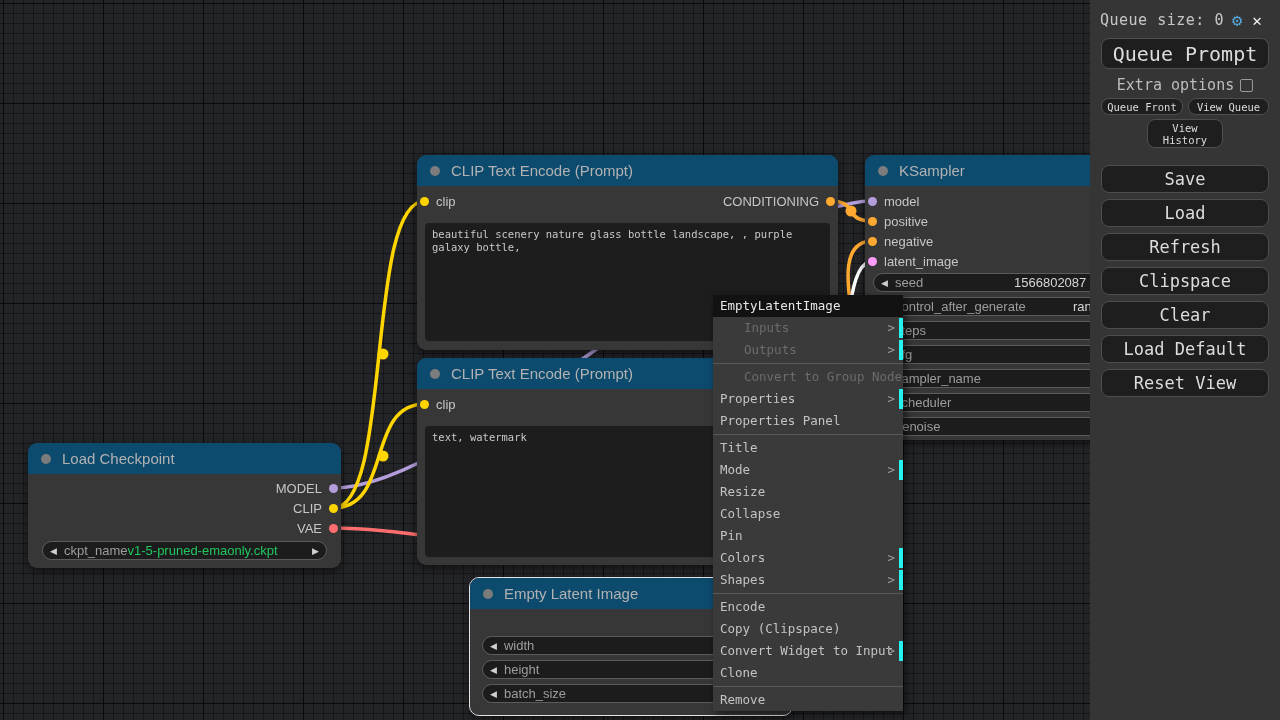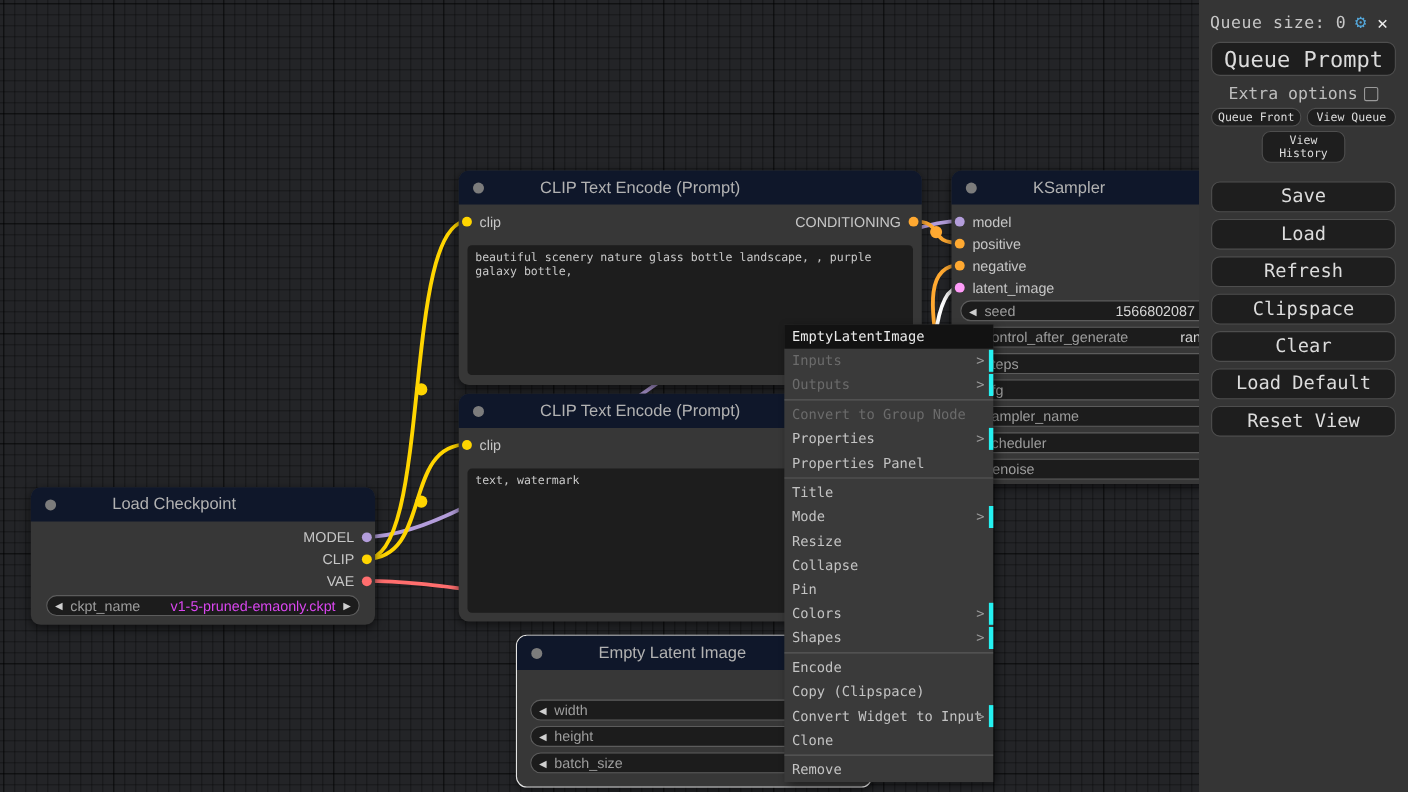--- a/index.html
+++ b/index.html
@@ -15,48 +15,48 @@
       linear-gradient(90deg,rgba(0,0,0,.35) 1px,transparent 1px);
     background-size:100px 100px,100px 100px,10px 10px,10px 10px;
     background-position:3px 3px;}
   
   #wires{position:absolute;inset:0;z-index:1;pointer-events:none;}
   #wires path{fill:none;stroke-width:3.5px;}
   
   .node{position:absolute;z-index:2;background:#373737;border-radius:9px;
         box-shadow:0 3px 9px rgba(0,0,0,.55);}
   .node.selected{outline:1.5px solid #e4e4e4;}
-  .ntitle{position:absolute;left:0;right:0;top:0;height:31px;background:#0f172a;
-          border-radius:9px 9px 0 0;display:flex;align-items:center;gap:40px;}
+  .ntitle{position:absolute;left:0;right:0;top:0;height:31px;background:#0c4a6e;
+          border-radius:9px 9px 0 0;display:flex;align-items:center;}
   .ndot{width:10px;height:10px;border-radius:50%;background:#7c7c7c;margin-left:13px;}
   .ntext{margin-left:11px;font-size:15px;color:#b2b2b2;white-space:nowrap;}
   .port{position:absolute;display:flex;align-items:center;height:18px;font-size:13px;color:#c6c6c6;}
   .port.in{left:3px;}
   .port.out{right:3px;flex-direction:row-reverse;}
   .pdot{width:9px;height:9px;border-radius:50%;flex:0 0 auto;}
   .port.in .pdot{margin-right:7px;}
   .port.out .pdot{margin-left:7px;}
   .textbox{position:absolute;background:#1d1d1d;border-radius:4px;
            font-family:"DejaVu Sans Mono",monospace;font-size:10.5px;line-height:13px;
            color:#c9c9c9;padding:5px 7px;box-sizing:border-box;white-space:pre-wrap;}
   .pill{position:absolute;height:19px;background:#1c1c1c;border:1px solid #5c5c5c;
         border-radius:10px;display:flex;align-items:center;box-sizing:border-box;
         font-size:13px;color:#9d9d9d;overflow:hidden;}
   .pill .arrow{color:#cfcfcf;font-size:9px;padding:0 7px;flex:0 0 auto;}
   .pill .wname{white-space:nowrap;}
   .pill .wval{color:#d6d6d6;white-space:nowrap;}
   .pill .wval.abs{position:absolute;top:1px;}
-  .pill .center{flex:1;text-align:right;color:#d946ef;}
+  .pill .center{flex:1;text-align:left;color:#22c55e;}
   
   #ctxmenu{position:absolute;left:713px;top:295px;width:190px;z-index:5;
            background:#3a3a3a;box-shadow:3px 3px 8px rgba(0,0,0,.55);
            font-family:"DejaVu Sans Mono",monospace;font-size:12.5px;}
   .mtitle{height:22px;line-height:22px;background:#121212;color:#e9e9e9;padding-left:7px;}
   .mitem{position:relative;height:22px;line-height:22px;padding-left:7px;color:#c3c3c3;cursor:pointer;}
-  .mitem.disabled{color:#6b6b6b;}
+  .mitem.disabled{color:#6b6b6b;margin-left:24px;}
   .mitem .sub{position:absolute;right:8px;top:0;color:#9a9a9a;}
   .mitem .subbar{position:absolute;right:0;top:1px;bottom:1px;width:4px;background:#25f1f1;}
   .msep{border-top:1px solid rgba(255,255,255,.16);margin:2px 0;}
   
   #sidebar{position:absolute;right:0;top:0;width:190px;height:720px;z-index:10;
            background:#353535;font-family:"DejaVu Sans Mono",monospace;color:#c7c7c7;}
   .sb-top{position:absolute;left:10px;right:8px;top:9px;height:22px;display:flex;align-items:center;}
   .sb-qlabel{font-size:15px;letter-spacing:.5px;}
   .sb-gear{font-size:17px;color:#54a8dc;margin-left:8px;cursor:pointer;}
   .sb-close{font-size:16px;color:#efefef;margin-left:10px;cursor:pointer;font-weight:bold;}

